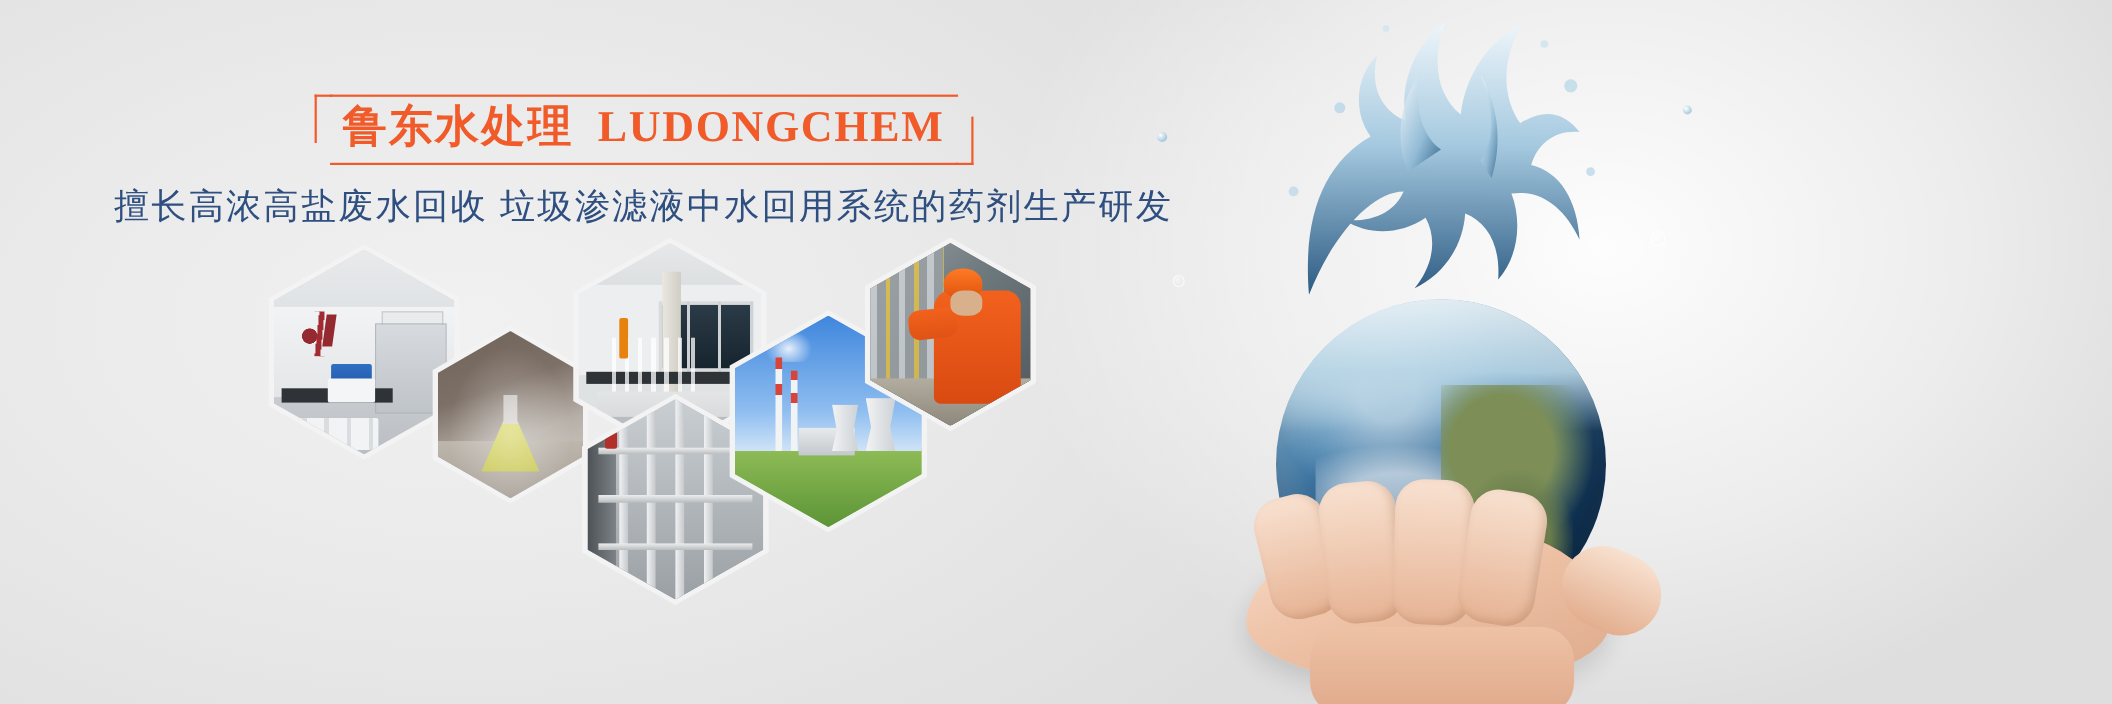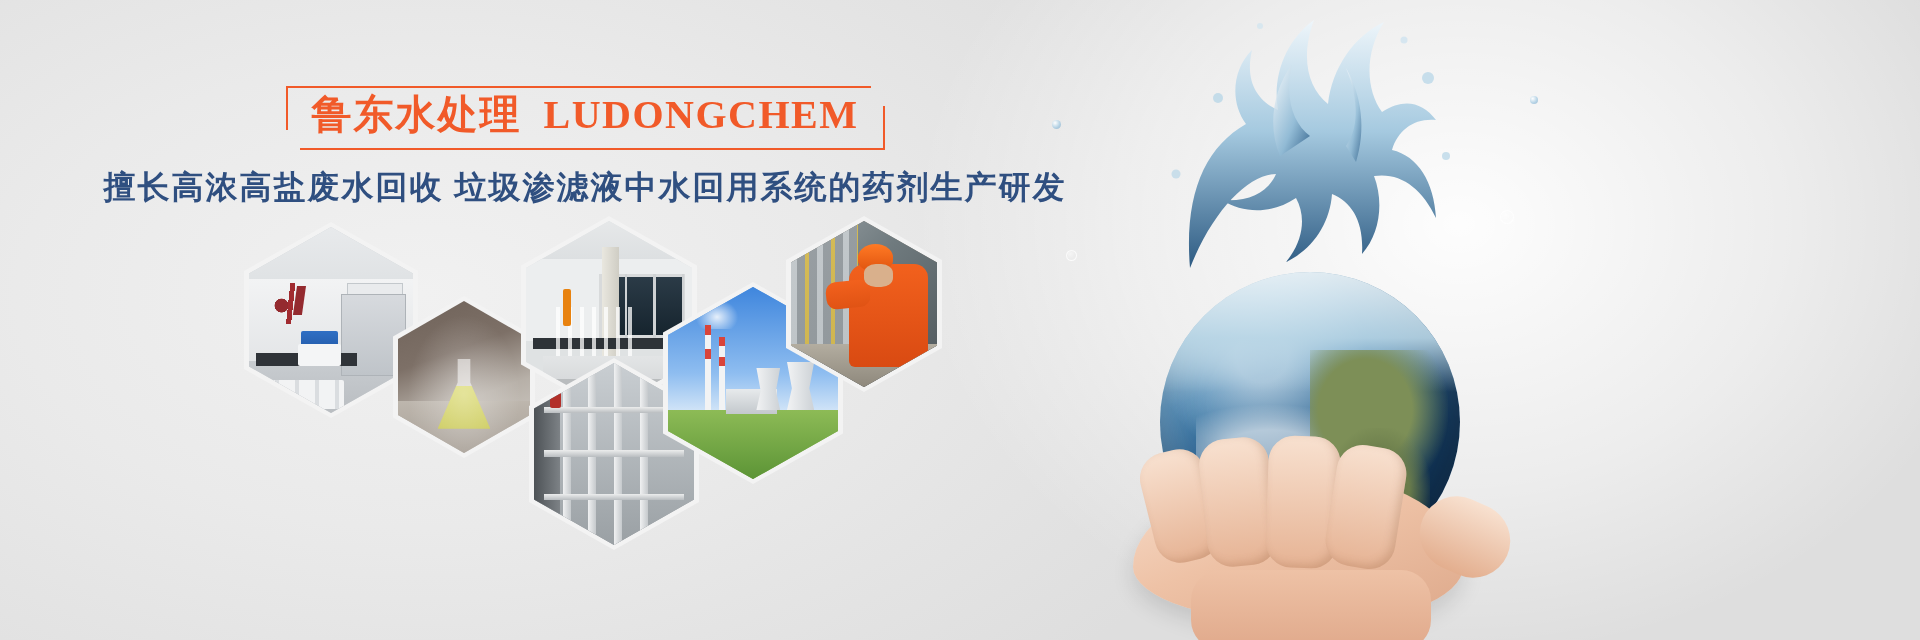--- a/index.html
+++ b/index.html
@@ -43,21 +43,21 @@
   .bracket{ position:absolute; }
   .bracket.tl{ left:0; top:0; width:2px; height:44px; }
   .bracket.tl-h{ left:0; top:0; height:2px; width:16px; }
   .bracket.br{ right:0; bottom:0; width:2px; height:44px; }
   .bracket.br-h{ right:0; bottom:0; height:2px; width:16px; }
   .rule-top{ position:absolute; left:14px; right:14px; top:0; height:2px; }
   .rule-bot{ position:absolute; left:14px; right:14px; bottom:0; height:2px; }
 
   .subtitle{
     margin-top:16px;
-    font-size:32px; letter-spacing:2px; font-weight:700;
+    font-size:32px; letter-spacing:2px; font-weight:400;
     white-space:nowrap;
   }
 
   
   .hexes{ position:absolute; left:0; top:0; width:1100px; height:640px; z-index:5;}
   .hex{
     position:absolute;
     -webkit-clip-path: polygon(50% 0%, 100% 25%, 100% 75%, 50% 100%, 0% 75%, 0% 25%);
     clip-path: polygon(50% 0%, 100% 25%, 100% 75%, 50% 100%, 0% 75%, 0% 25%);
     overflow:hidden;

